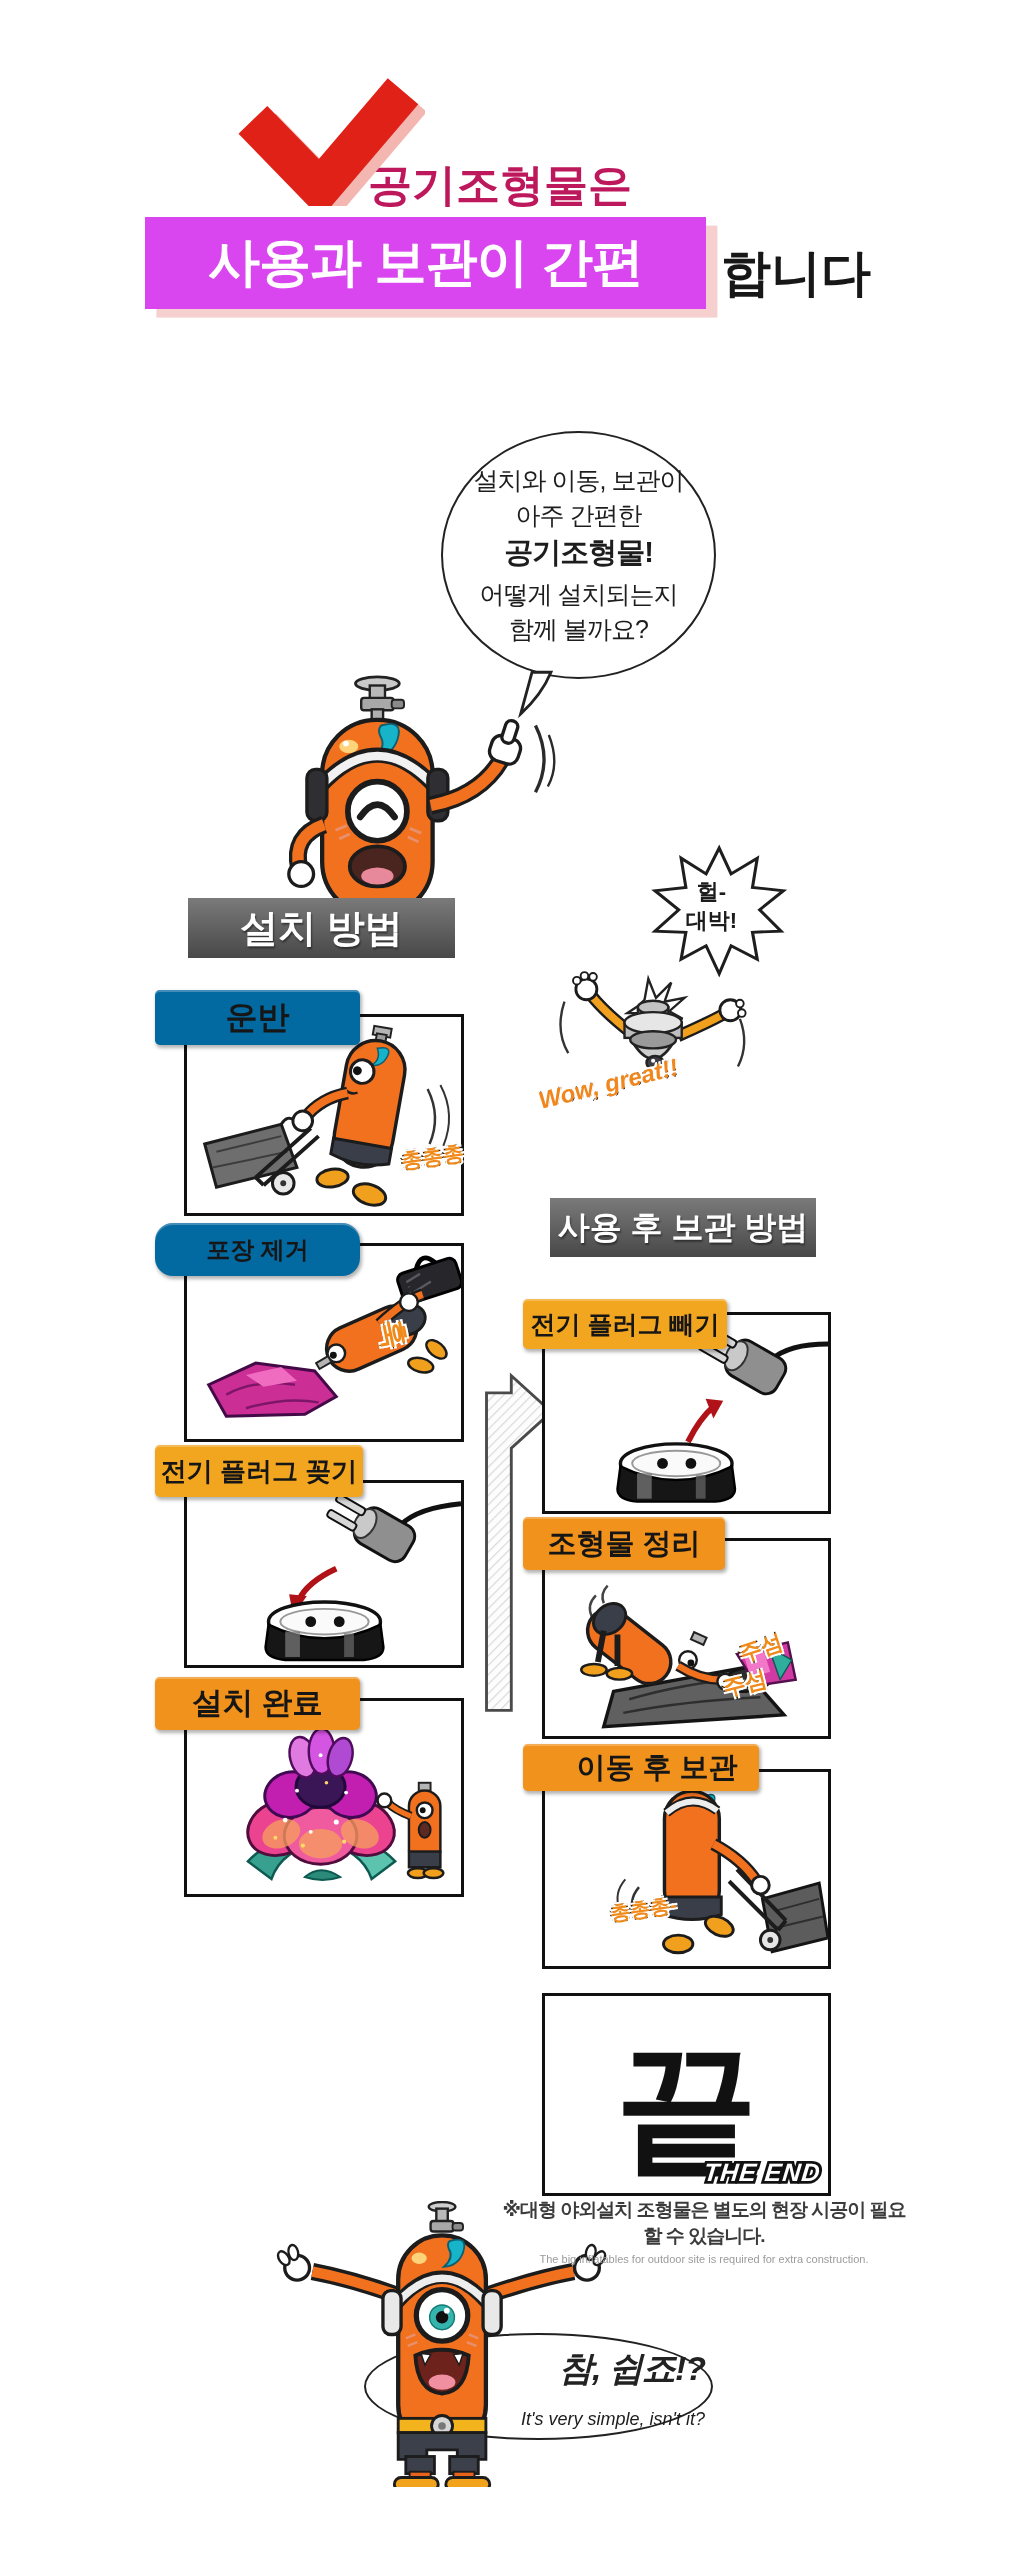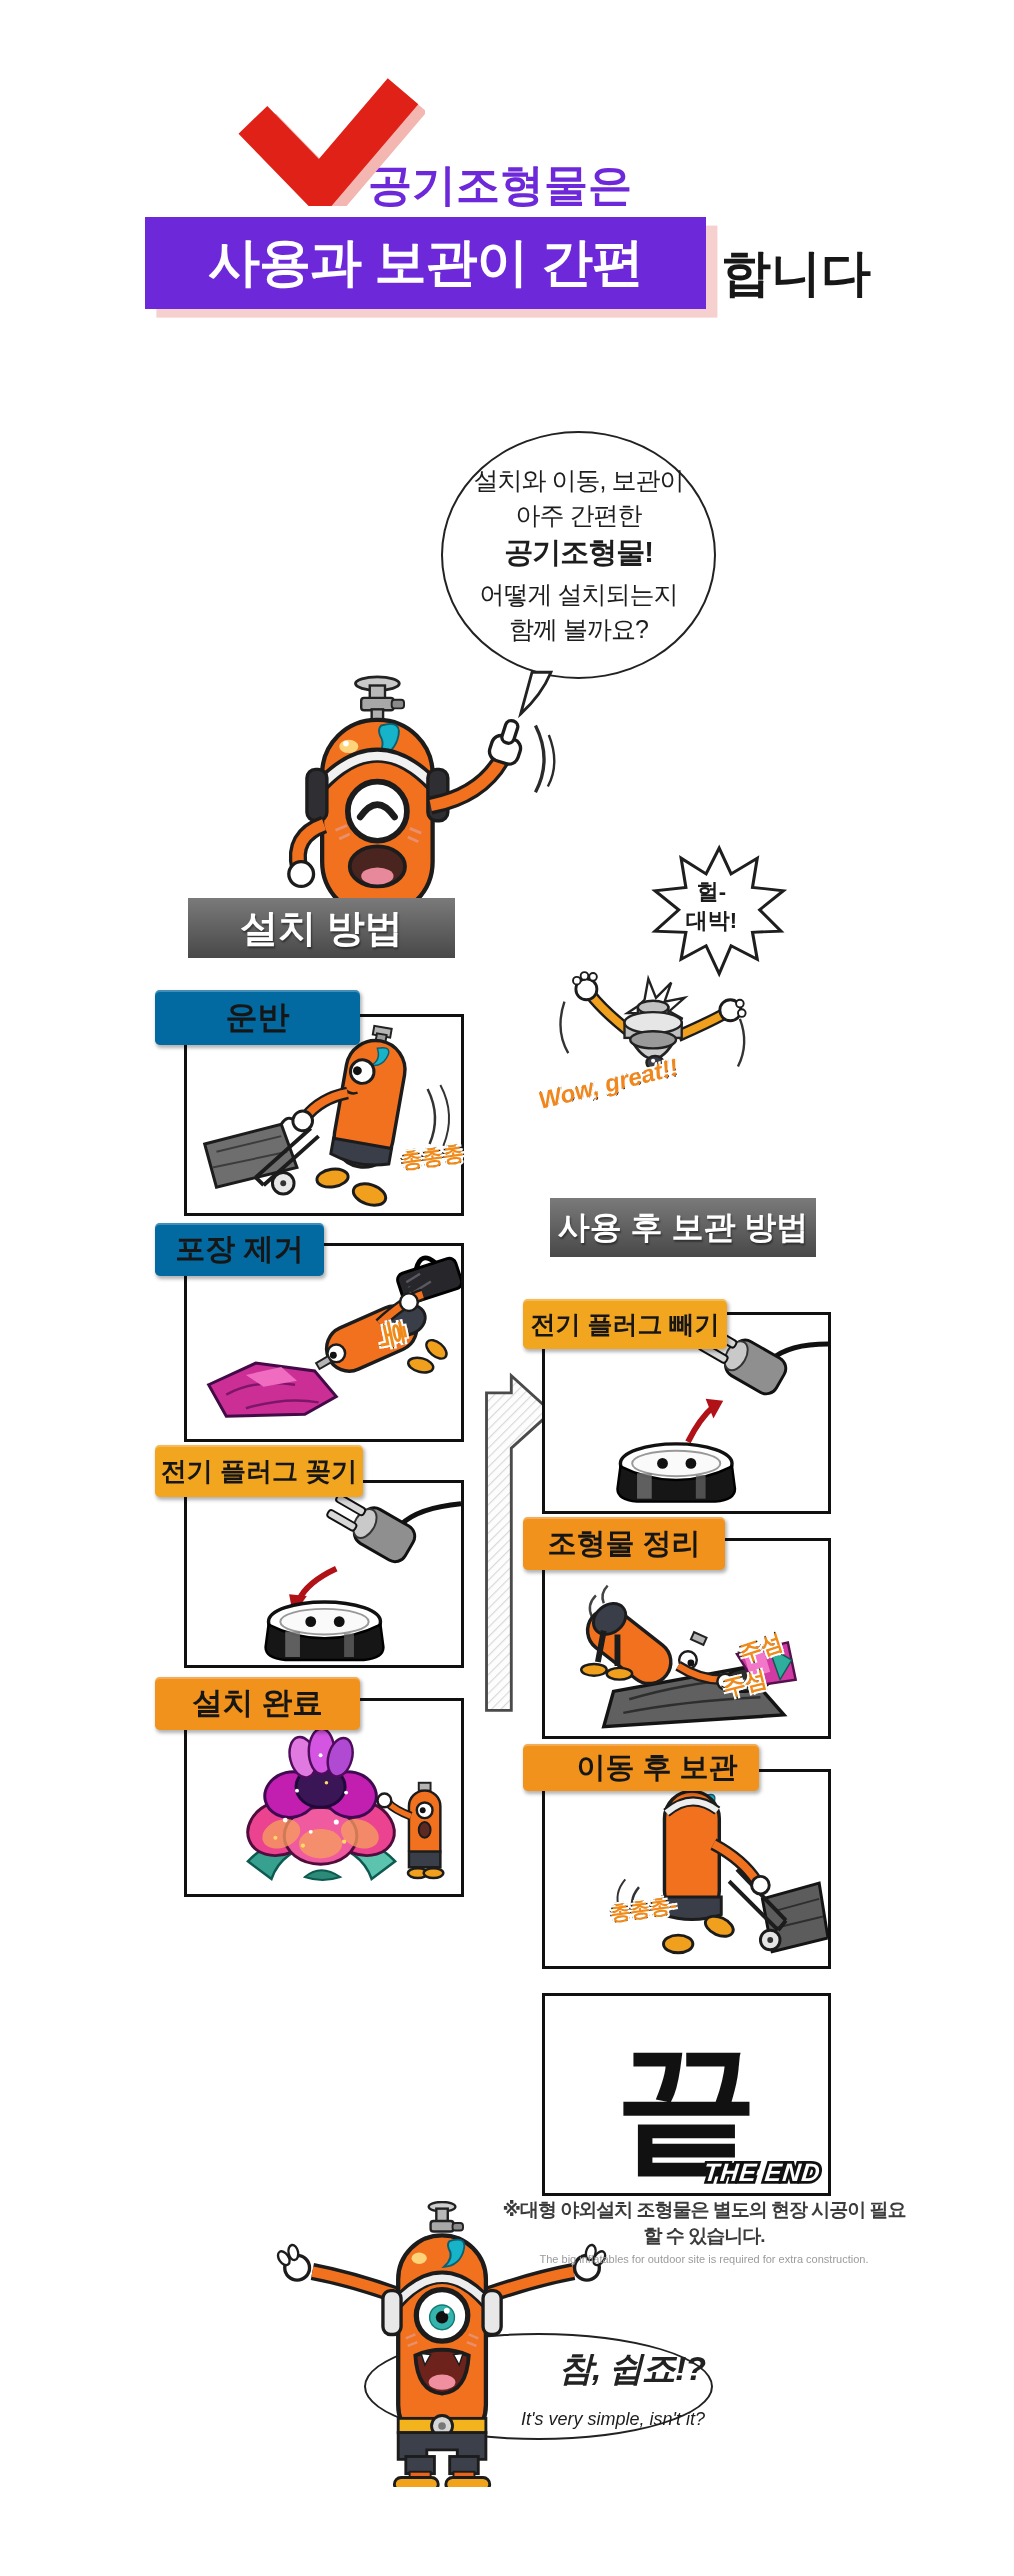--- a/index.html
+++ b/index.html
@@ -1,42 +1,42 @@
 <!DOCTYPE html>
 <html><head>
 <meta charset="utf-8">
 <style>
   html,body{margin:0;padding:0;background:#ffffff;}
   .stage{position:relative;width:1015px;height:2576px;background:#fff;overflow:hidden;
          font-family:"Liberation Sans","DejaVu Sans",sans-serif;color:#171717;}
   .abs{position:absolute;}
   
-  .title1{left:368px;top:156px;font-size:44px;font-weight:bold;letter-spacing:0px;color:#6d28d9;}
-  .banner{left:145px;top:217px;width:561px;height:92px;background:#6d28d9;
+  .title1{left:368px;top:156px;font-size:44px;font-weight:bold;letter-spacing:0px;color:#be185d;}
+  .banner{left:145px;top:217px;width:561px;height:92px;background:#d946ef;
           box-shadow:11.4px 8.6px 0 #f5d0ce;display:flex;align-items:center;justify-content:center;}
   .banner span{color:#fff;font-size:52px;font-weight:bold;letter-spacing:-1px;}
   .banner-suffix{left:721px;top:240px;font-size:50px;font-weight:bold;color:#171717;}
   
   .intro-bubble{left:441px;top:431px;width:271px;height:244px;background:#fff;border:2.9px solid #222;
                 border-radius:50%;display:flex;flex-direction:column;align-items:center;justify-content:center;z-index:3;}
   .intro-bubble .l{font-size:25px;line-height:35px;color:#1d1d1d;letter-spacing:-1px;white-space:nowrap;}
   .intro-bubble .b{font-size:29px;font-weight:bold;line-height:38px;margin-bottom:5.7px;}
   
   .hdr{display:flex;align-items:center;justify-content:center;color:#fff;font-weight:bold;z-index:4;
        background:linear-gradient(180deg,#7a7a7a,#484848);text-shadow:1px 1.9px 1.9px rgba(0,0,0,.45);}
   .hdr1{left:188px;top:898px;width:267px;height:60px;font-size:38px;}
   .hdr2{left:550px;top:1198px;width:266px;height:59px;font-size:32px;}
   
   .label{display:flex;align-items:center;justify-content:center;font-weight:bold;color:#161616;
          border-radius:4.8px;box-shadow:1.9px 2.9px 3.8px rgba(0,0,0,.3), inset 0 1.9px 0 rgba(255,255,255,.25);z-index:5;white-space:nowrap;}
   .yellow{background:#0369a1;}
   .amber{background:#f2a51f;}
   .orange{background:#f0921b;}
   .lab1{left:155px;top:990px;width:205px;height:55px;font-size:32px;}
-  .lab2{left:155px;top:1223px;width:169px;height:53px;font-size:30px;}
+  .lab2{left:155px;top:1223px;width:205px;height:53px;font-size:24px;border-radius:18px;}
   .lab3{left:155px;top:1445px;width:208px;height:52px;font-size:26px;}
   .lab4{left:155px;top:1677px;width:205px;height:53px;font-size:30.5px;}
   .lab5{left:523px;top:1299px;width:204px;height:50px;font-size:25px;}
   .lab6{left:523px;top:1517px;width:202px;height:53px;font-size:29px;}
   .lab7{left:523px;top:1744px;width:204px;height:47px;font-size:29px;padding-left:32px;}
   
   .panel{position:absolute;background:#fff;border:3.8px solid #101010;z-index:2;}
   .p1{left:184px;top:1014px;width:274px;height:196px;}
   .p2{left:184px;top:1243px;width:274px;height:193px;}
   .p3{left:184px;top:1480px;width:274px;height:182px;}

